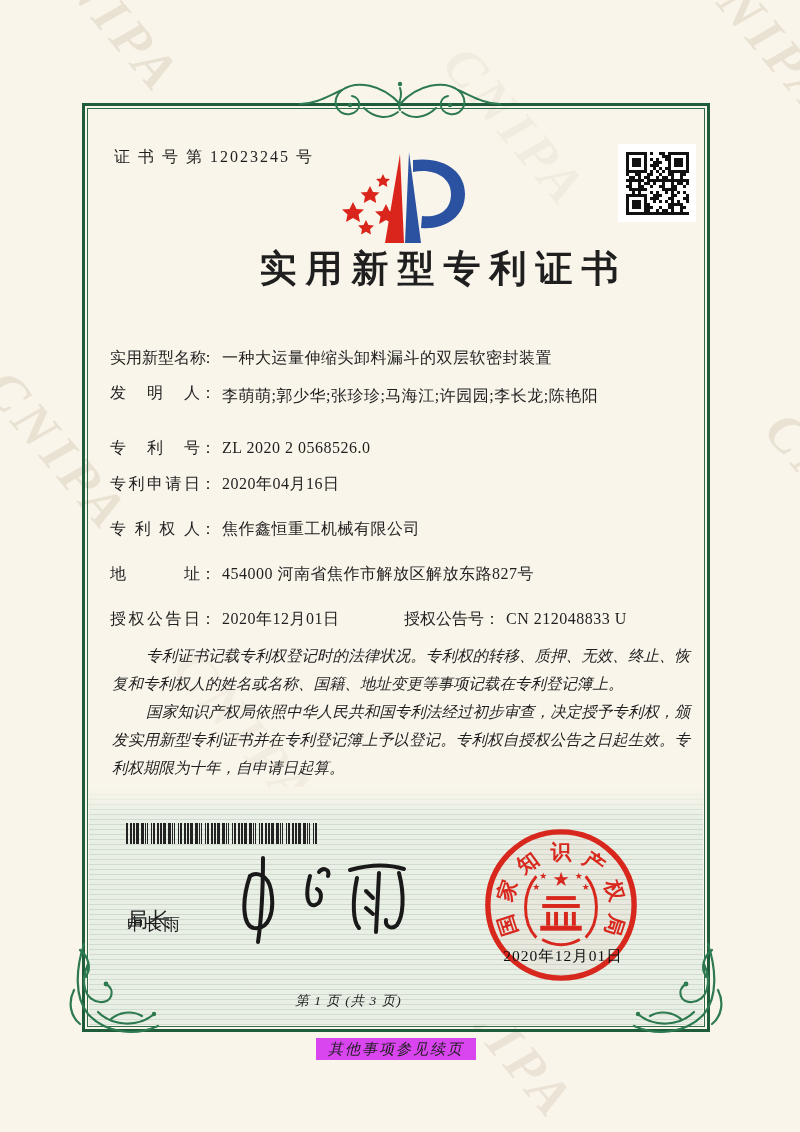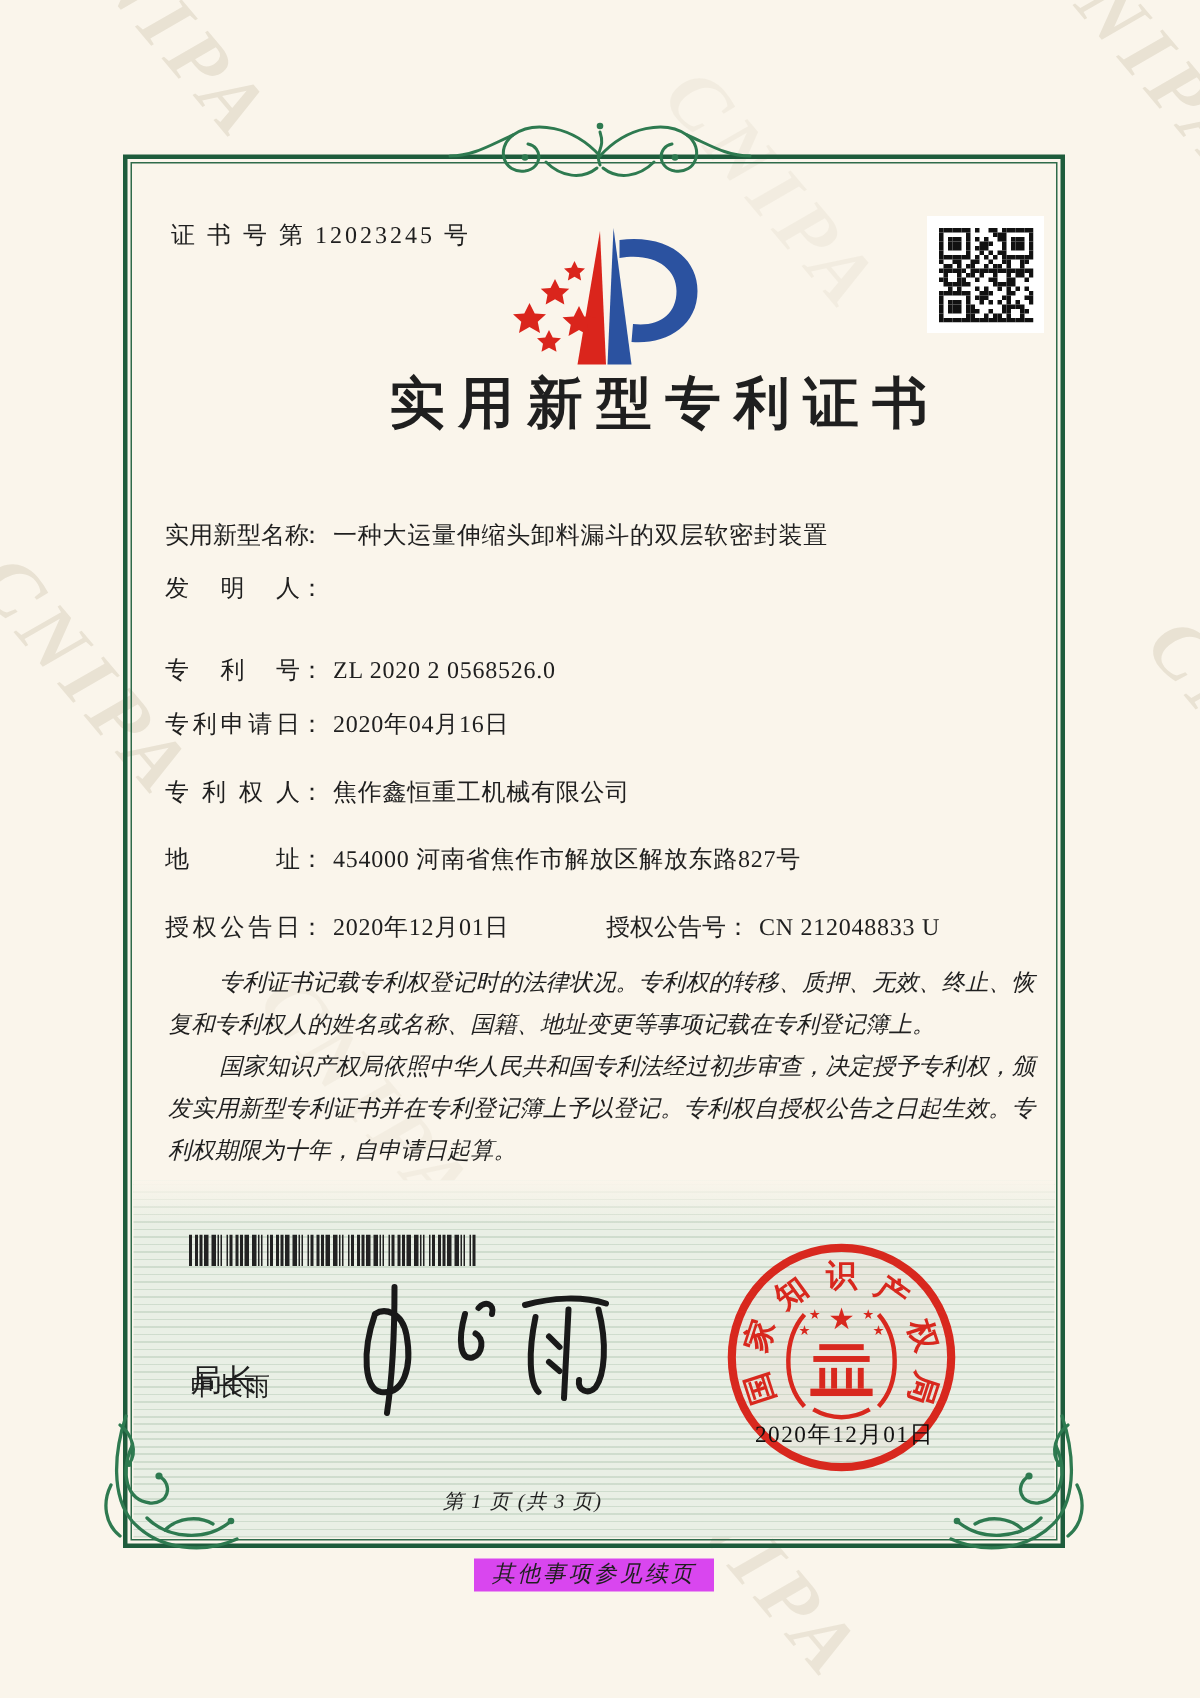--- a/index.html
+++ b/index.html
@@ -410,20 +410,21 @@
 </div>
 
 <div class="title">实用新型专利证书</div>
 
 <div class="row" style="top:347px;">
   <span class="flabel">实用新型名称</span><span class="fcolon">：</span><span class="fvalue">一种大运量伸缩头卸料漏斗的双层软密封装置</span>
 </div>
 
 <div class="row" style="top:382px;">
   <span class="flabel">发明人</span><span class="fcolon">：</span><span class="fvalue" style="padding-left:6px;">
+    <span class="invline" style="display:block;">李萌萌;郭少华;张珍珍;马海江;许园园;李长龙;陈艳阳</span>
   </span>
 </div>
 
 <div class="row" style="top:437px;">
   <span class="flabel">专利号</span><span class="fcolon">：</span><span class="fvalue">ZL 2020 2 0568526.0</span>
 </div>
 
 <div class="row" style="top:473px;">
   <span class="flabel">专利申请日</span><span class="fcolon">：</span><span class="fvalue">2020年04月16日</span>
 </div>

